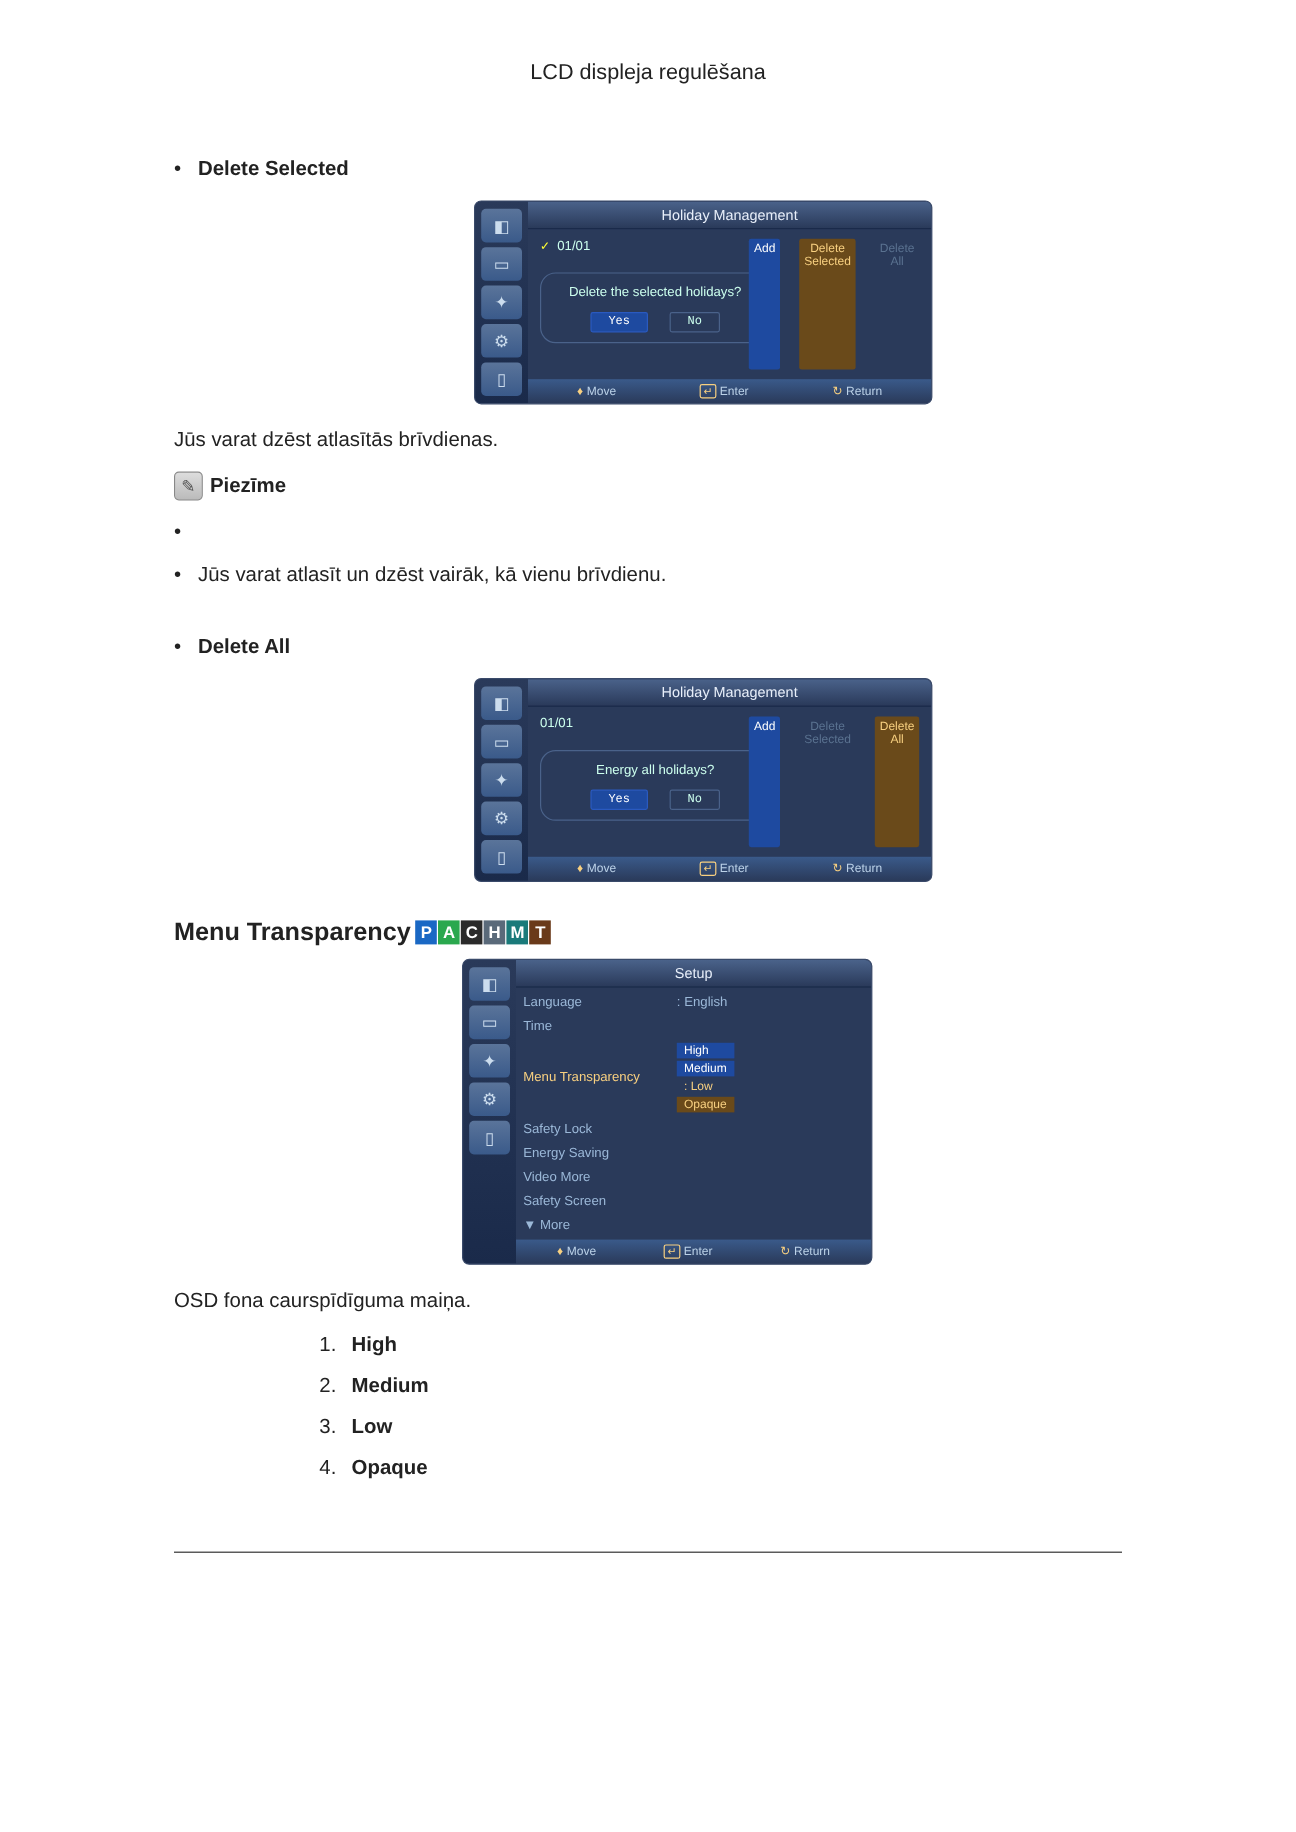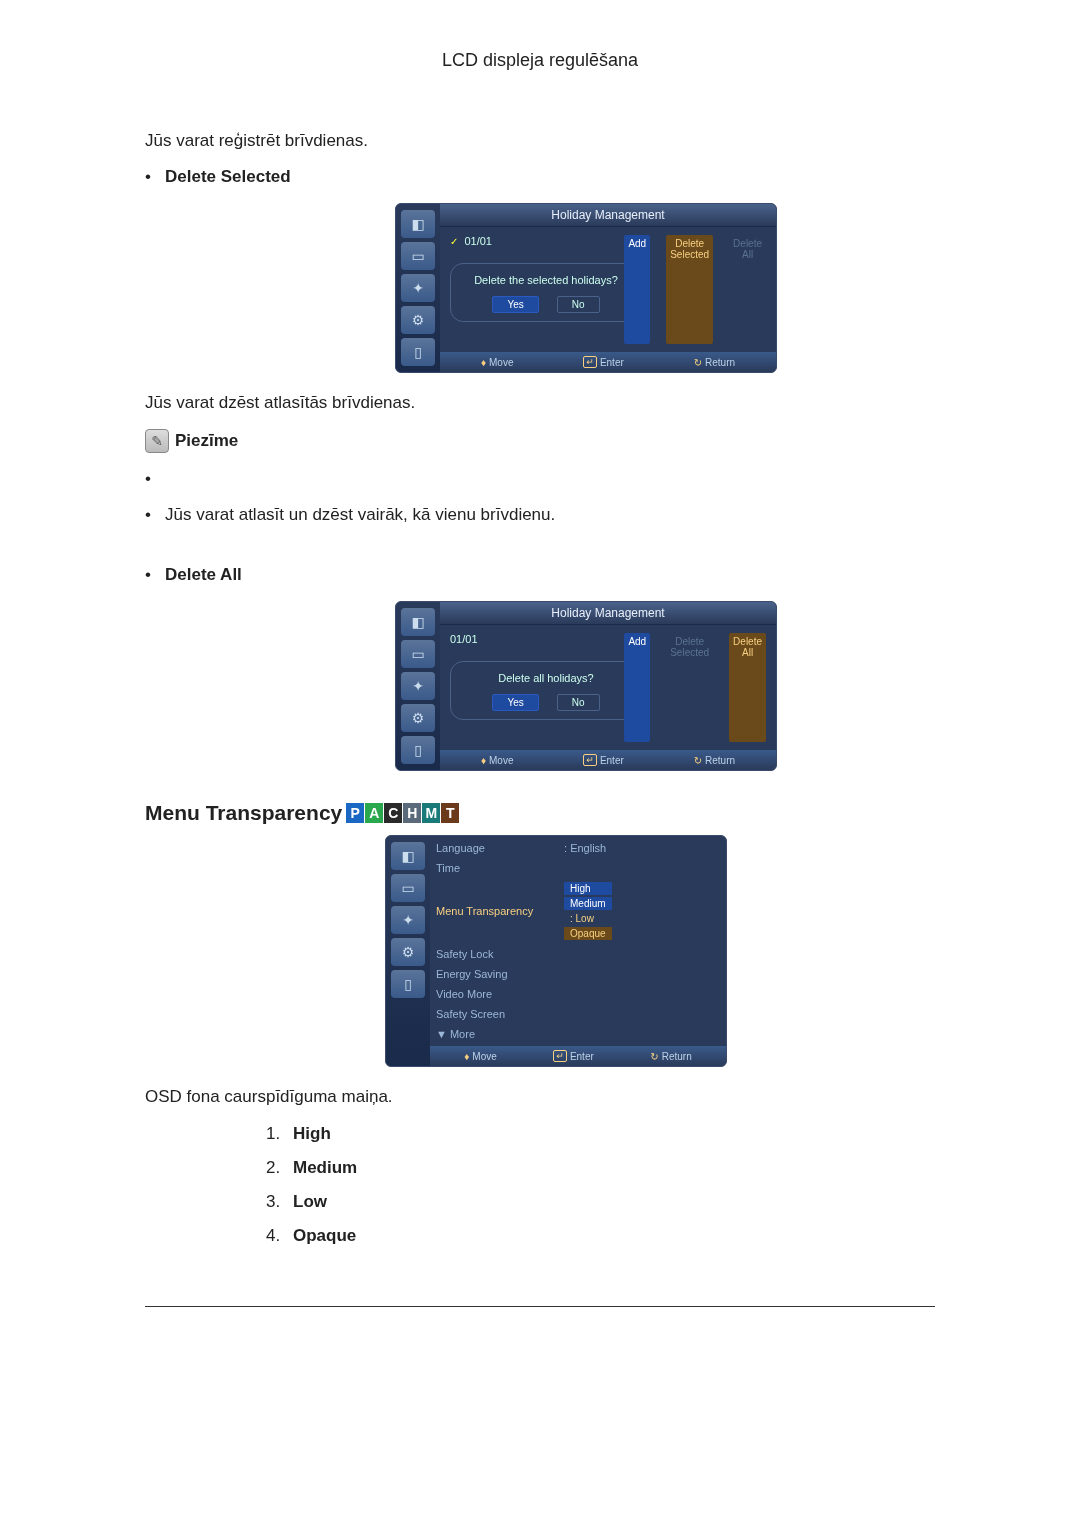--- a/index.html
+++ b/index.html
@@ -124,20 +124,21 @@
     padding: 10px 10px 8px;
     width: 170px;
     text-align: center;
     background: #2a3a5a;
   }
   .dialog .q { color: #cfe; margin-bottom: 10px; font-size: 11px; }
   .dialog-btns {
     display: flex;
     justify-content: center;
     gap: 18px;
+    font-family: Liberation Mono, monospace;
   }
   .dialog-btn {
     padding: 2px 14px;
     border: 1px solid #4a628a;
     border-radius: 2px;
     color: #cfe;
     font-size: 10px;
   }
   .dialog-btn.sel { background: #1e4aa0; color: #fff; border-color: #2a5ac0; }
   .ss-footer {
@@ -218,21 +219,20 @@
     border-top: 1px solid #333;
   }
 </style>
 </head>
 <body>
 
 <div class="page">
 
   <div class="header">LCD displeja regulēšana</div>
 
-  <div class="para indent1">Jūs varat reģistrēt brīvdienas.</div>
 
   <div class="bullet-line indent1">
     <span class="bullet-dot">•</span>
     <span class="bold">Delete Selected</span>
   </div>
 
   <div class="screenshot">
     <div class="ss-side">
       <div class="icon">◧</div>
       <div class="icon">▭</div>
@@ -308,21 +308,21 @@
       <div class="icon">▯</div>
     </div>
     <div class="ss-main">
       <div class="ss-title">Holiday Management</div>
       <div class="ss-body">
         <div class="ss-left">
           <div class="date-row">
             <span>01/01</span>
           </div>
           <div class="dialog">
-            <div class="q">Delete all holidays?</div>
+            <div class="q">Energy all holidays?</div>
             <div class="dialog-btns">
               <div class="dialog-btn sel">Yes</div>
               <div class="dialog-btn">No</div>
             </div>
           </div>
         </div>
         <div class="ss-right">
           <div class="ss-btn ss-btn-blue">Add</div>
           <div class="ss-btn ss-btn-dim">Delete Selected</div>
           <div class="ss-btn ss-btn-active">Delete All</div>
@@ -360,20 +360,21 @@
 
   <div class="screenshot" style="margin-left:240px;width:340px">
     <div class="ss-side">
       <div class="icon">◧</div>
       <div class="icon">▭</div>
       <div class="icon">✦</div>
       <div class="icon">⚙</div>
       <div class="icon">▯</div>
     </div>
     <div class="ss-main">
+      <div class="ss-title">Setup</div>
       <div class="setup-list">
         <div class="setup-row">
             <span class="lbl">Language</span>
             <span class="val"><span>:</span> <span>English</span></span>
           </div>
         <div class="setup-row">
             <span class="lbl">Time</span>
           </div>
         <div class="setup-row hl">
           <span class="lbl">Menu Transparency</span>

